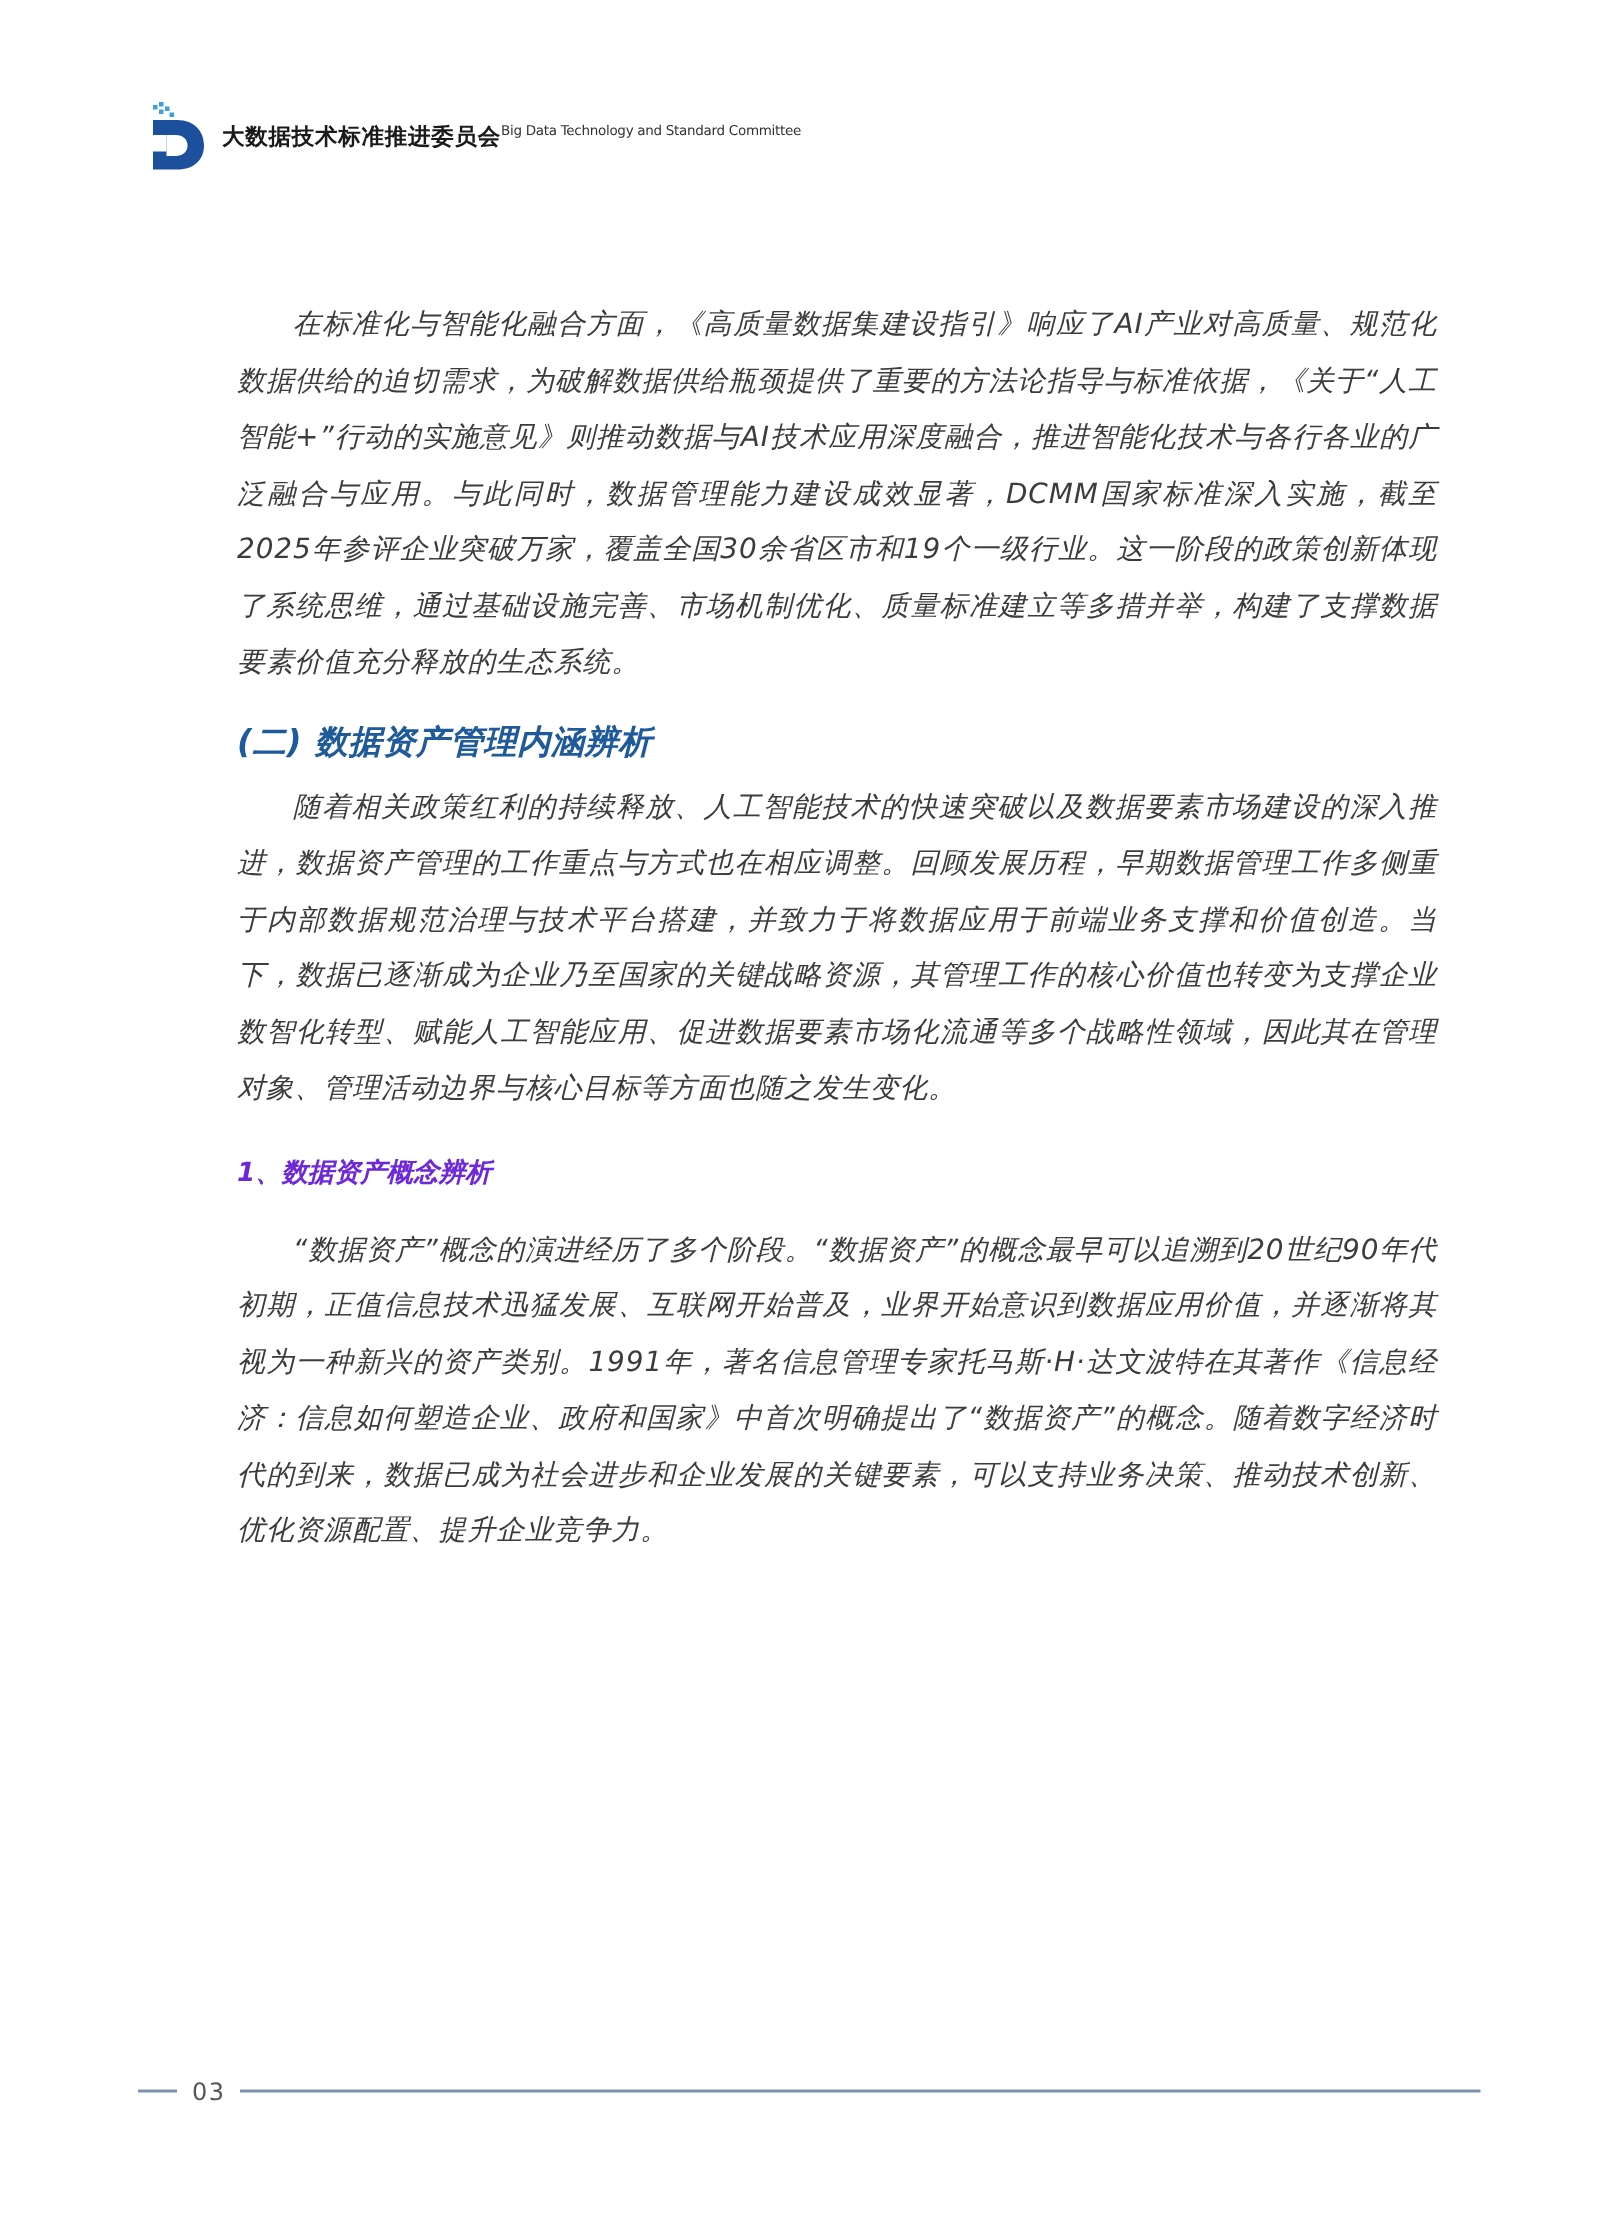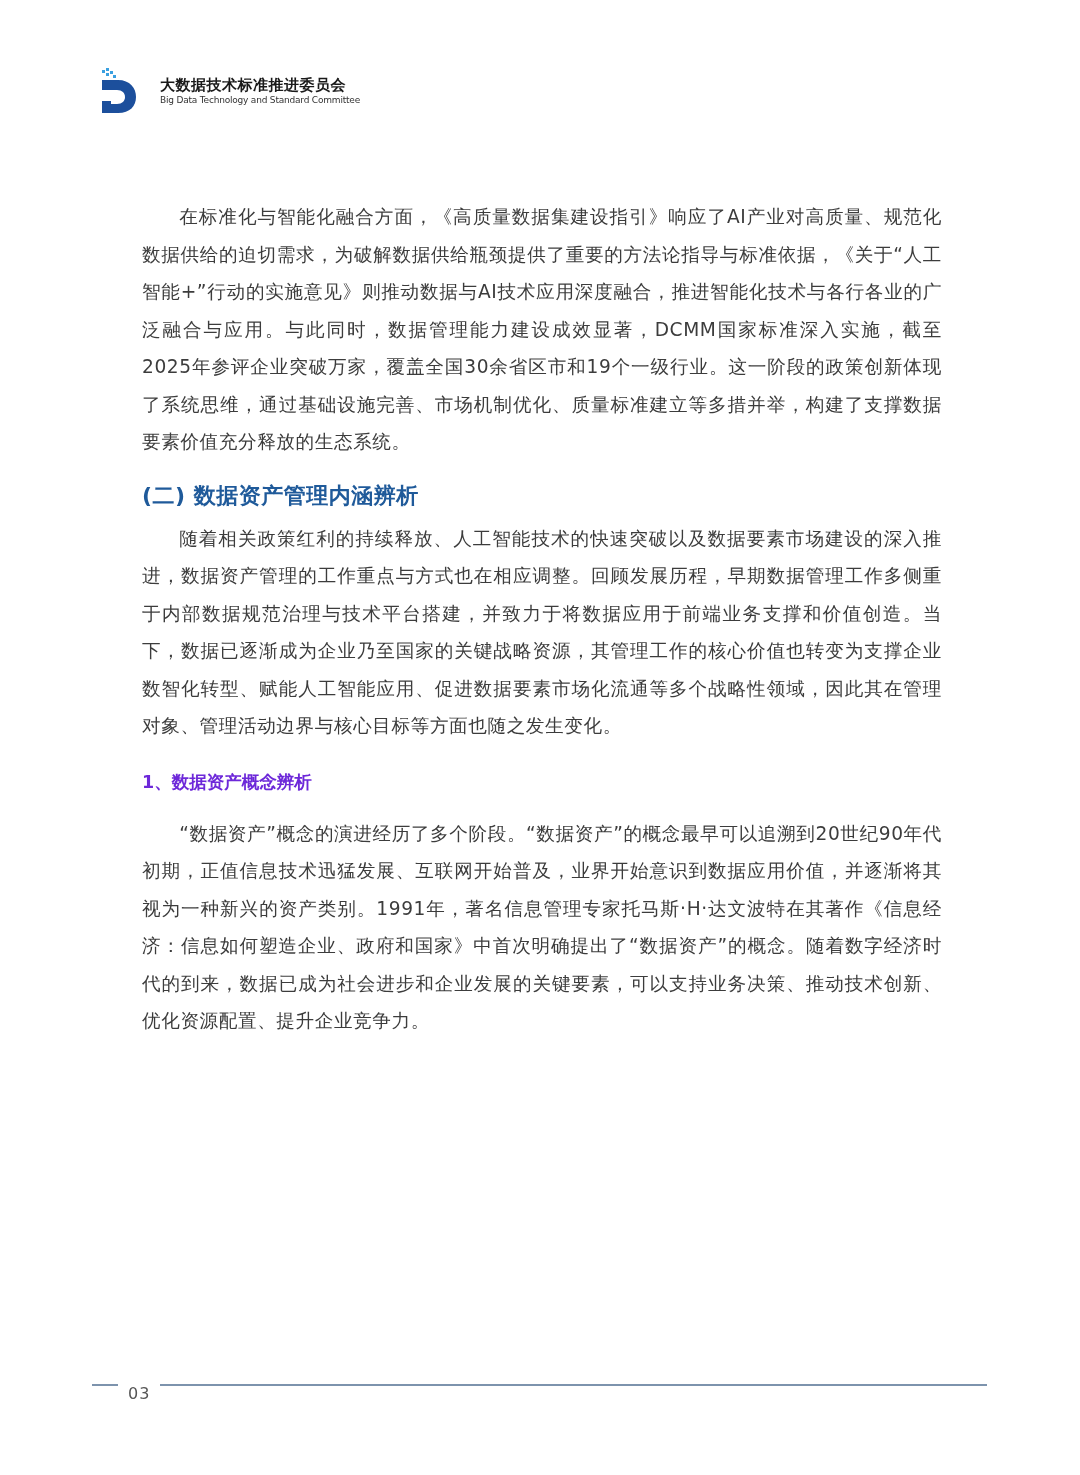--- a/index.html
+++ b/index.html
@@ -3,33 +3,33 @@
 <meta charset="utf-8">
 <style>
   html, body { margin: 0; padding: 0; }
   body {
     width: 1080px; height: 1475px; background: #ffffff; position: relative; overflow: hidden;
     font-family: "DejaVu Sans", "Liberation Sans", sans-serif; color: #3a3a3a;
   }
   .header { position: absolute; left: 100px; top: 68px; display: flex; align-items: center; }
   .logo { width: 40px; height: 46px; position: relative; margin-right: 8px; }
   .logo svg { display: block; }
-  .org { display: flex; flex-direction: column; margin-left: 12px; }
+  .org { display: flex; flex-direction: row; }
   .org-cn { font-size: 15px; font-weight: bold; color: #1a1a1a; letter-spacing: 0.5px; line-height: 18px; }
   .org-en { font-size: 9px; color: #333; line-height: 12px; letter-spacing: -0.2px; }
 
-  .content { position: absolute; left: 142px; top: 198px; width: 800px; }
+  .content { position: absolute; left: 158px; top: 198px; width: 800px; font-style: italic; }
   .para { font-size: 18.6px; line-height: 37.5px; margin: 0; text-align: justify; text-indent: 2em; color: #3c3c3c; letter-spacing: 0.6px; }
   .p1 { margin-bottom: 17px; }
   .p2 { margin-bottom: 22px; }
   .section-heading { font-size: 22px; font-weight: bold; color: #1f5a9a; margin: 0 0 6px 0; line-height: 36px; letter-spacing: 0.5px; }
   .p3 { margin-bottom: 22px; }
   .sub-heading { font-size: 17.5px; font-weight: bold; color: #6d28d9; margin: 14px 0 18px 0; line-height: 30px; }
 
-  .footer { position: absolute; left: 92px; top: 1384px; width: 895px; height: 20px; display: flex; }
+  .footer { position: absolute; left: 92px; top: 1384px; width: 895px; height: 20px; display: flex; align-items: center; }
   .footer .dash { width: 26px; height: 2px; background: #7d93ad; }
   .footer .page-num { font-size: 16px; color: #555; margin: 0 10px; letter-spacing: 1px; }
   .footer .rule { flex: 1; height: 2px; background: #7d93ad; }
 </style>
 </head>
 <body>
 
 <div class="header">
   <div class="logo">
     <svg width="40" height="46" viewBox="0 0 40 46">

